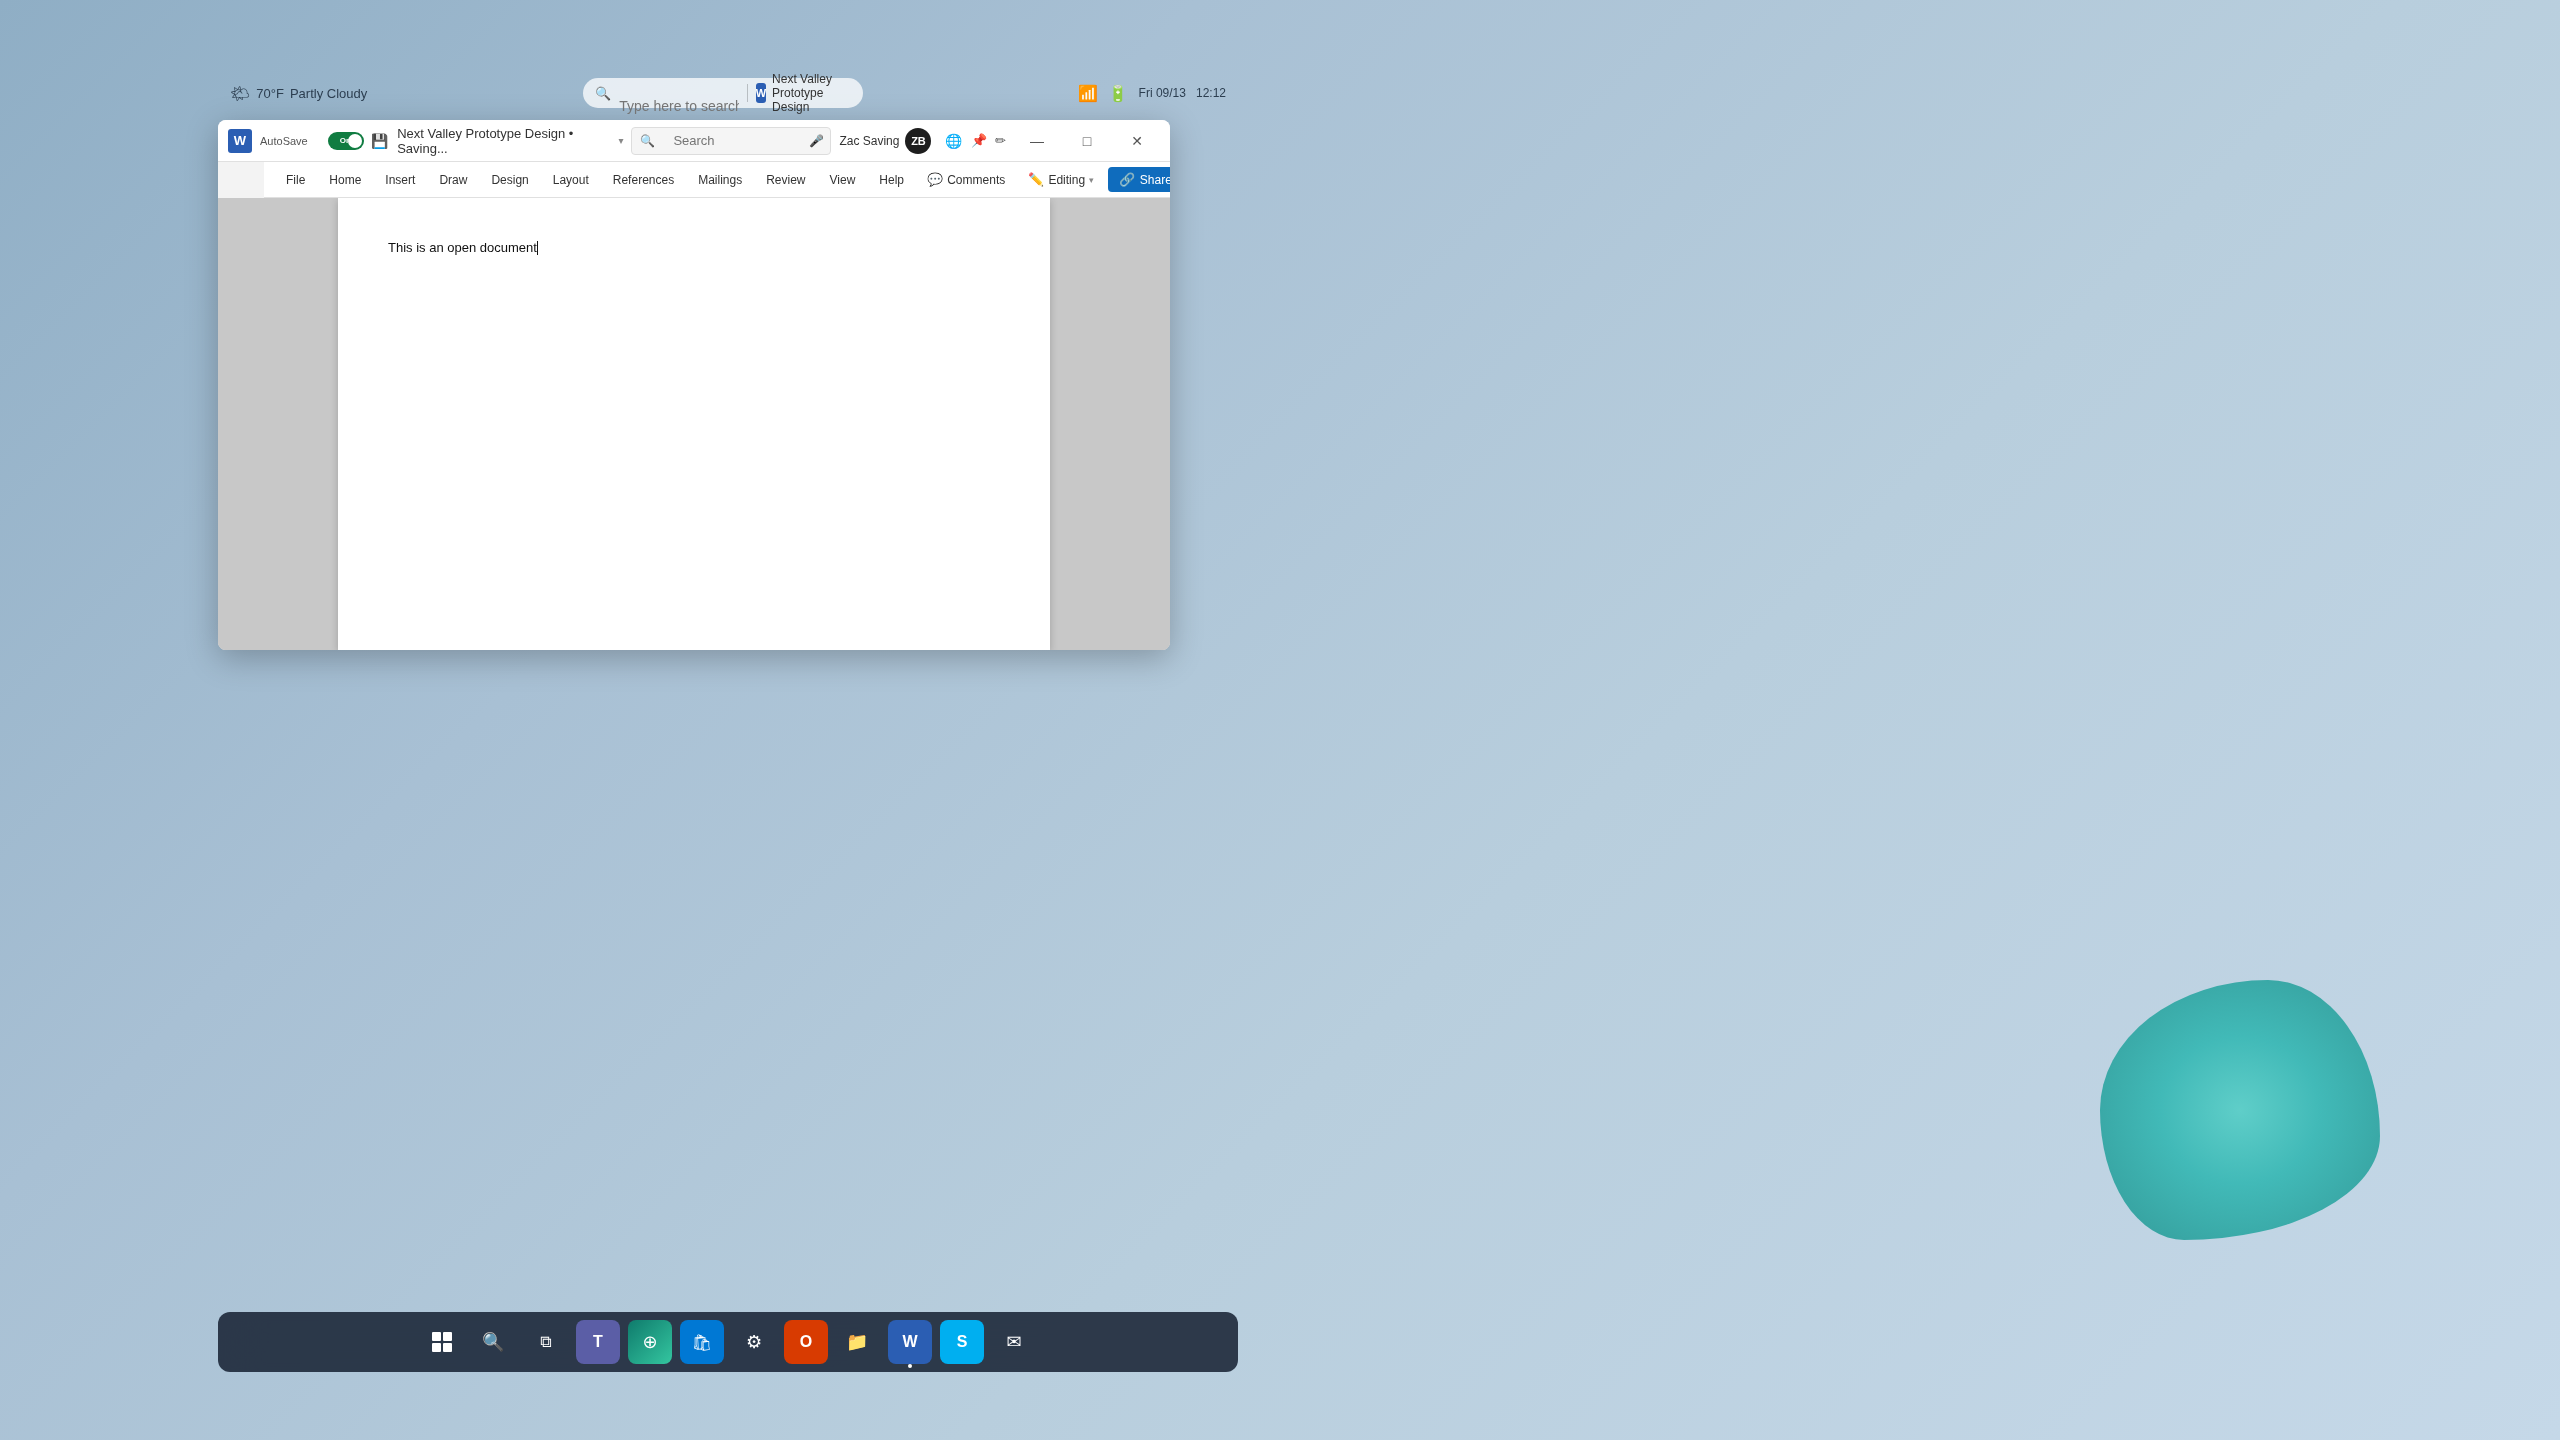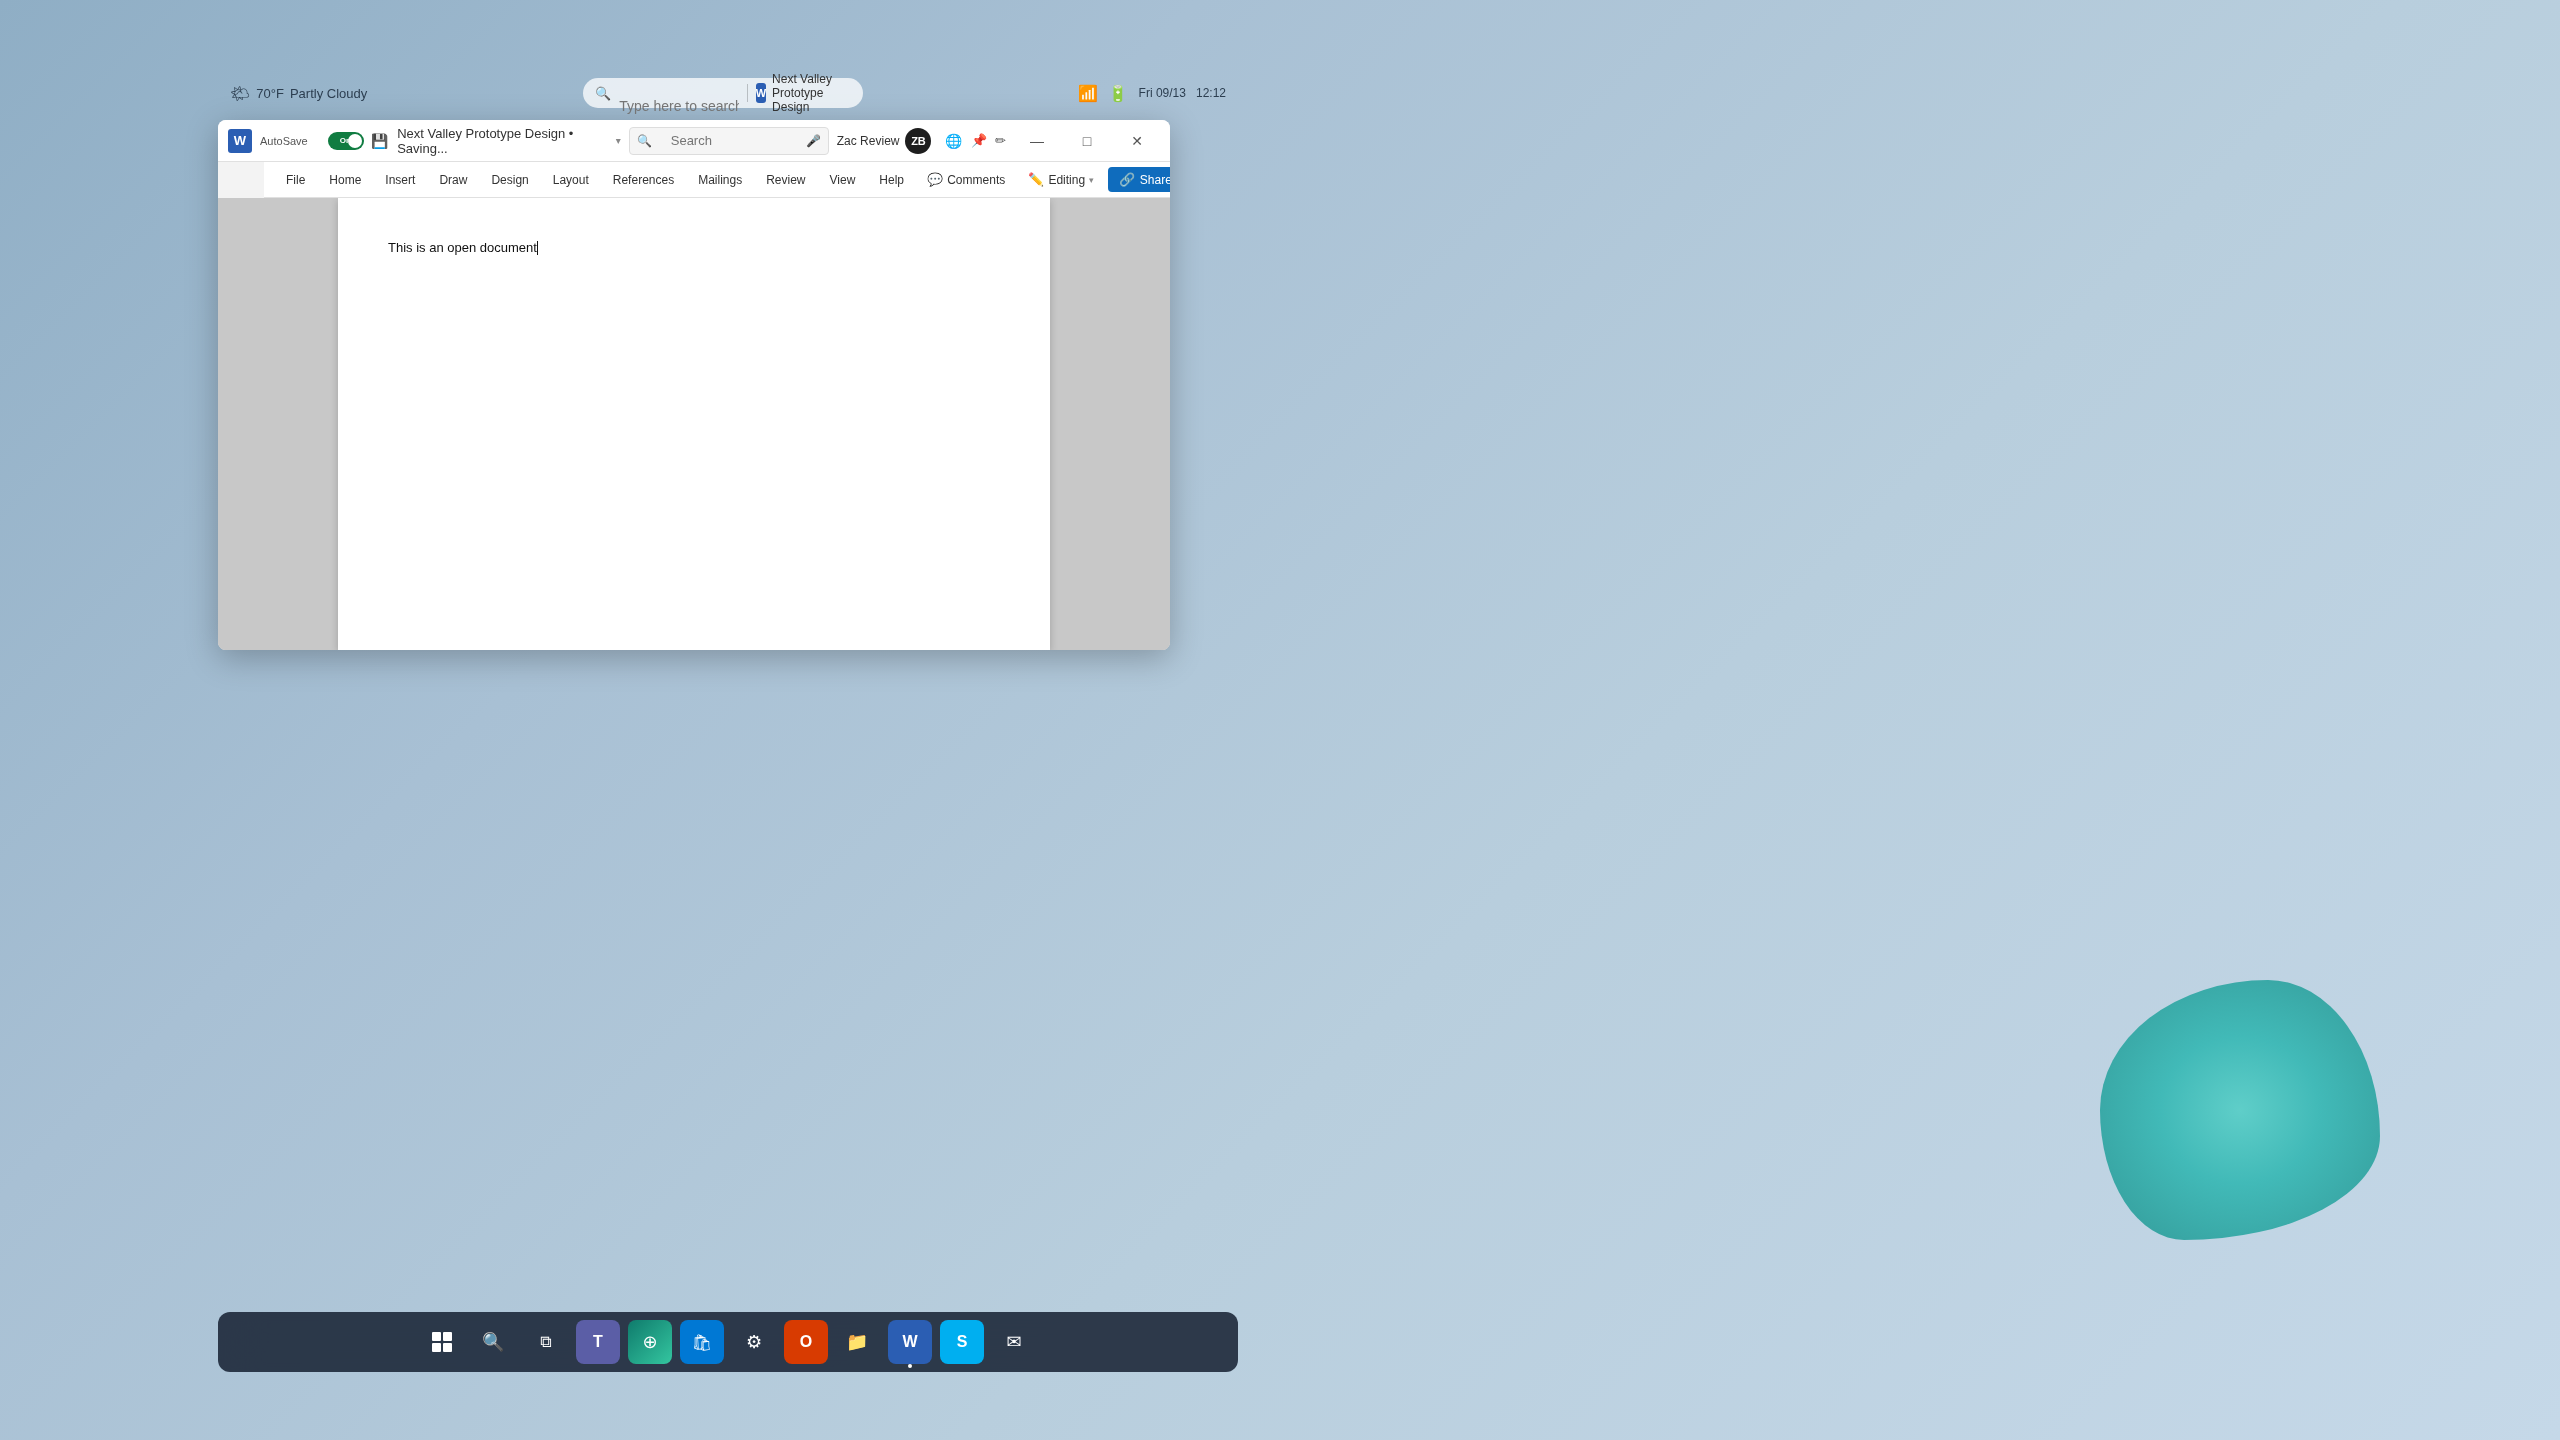--- a/index.html
+++ b/index.html
@@ -505,21 +505,21 @@
       <span class="doc-title-chevron">▾</span>
     </div>
 
     <div class="search-area">
       <span style="font-size:12px;color:#888;">🔍</span>
       <input type="text" placeholder="Search" style="">
       <span class="mic-icon-btn">🎤</span>
     </div>
 
     <div class="user-area">
-      <span>Zac Review</span>
+      <span>Zac Saving</span>
       <div class="user-avatar">ZB</div>
     </div>
 
     <span style="font-size:14px;color:#555;cursor:pointer;margin-left:6px;">🌐</span>
     <span style="font-size:13px;color:#555;cursor:pointer;">📌</span>
     <span style="font-size:13px;color:#555;cursor:pointer;">✏</span>
 
     <div class="title-bar-actions">
       <div class="tb-btn">—</div>
       <div class="tb-btn">□</div>

